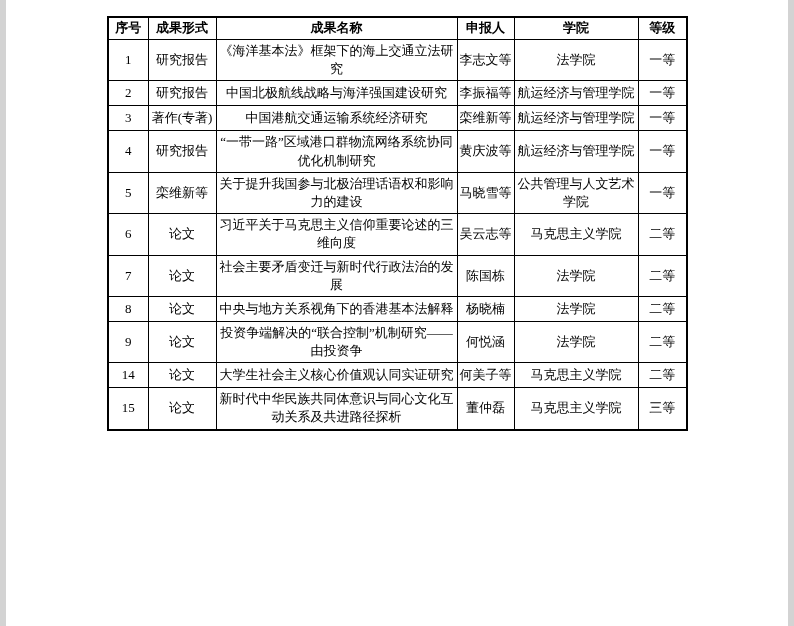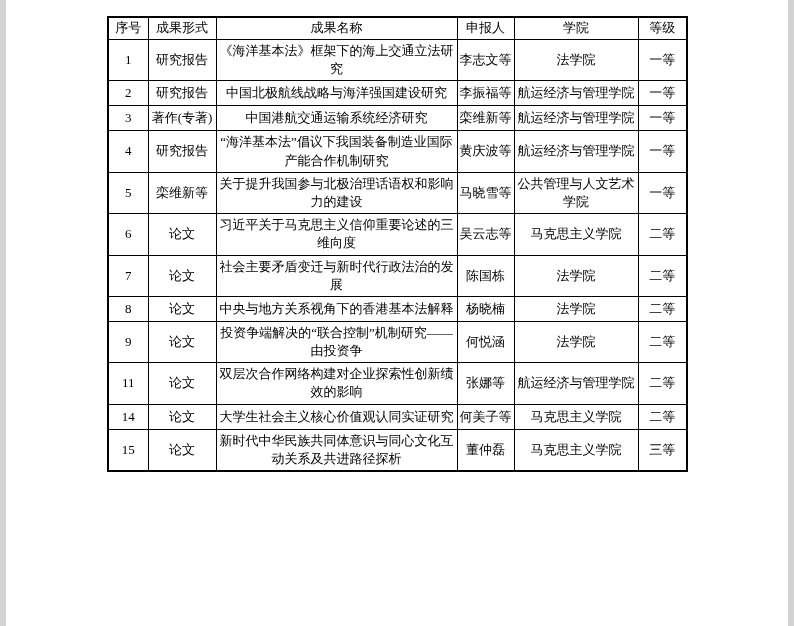--- a/index.html
+++ b/index.html
@@ -37,21 +37,21 @@
     text-align: center;
     vertical-align: middle;
     font-size: 13px;
     line-height: 1.4;
     color: #000;
     padding: 2px 3px;
     word-break: break-all;
     overflow: hidden;
   }
   table.awards th {
-    font-weight: normal;
+    font-weight: bold;
     height: 19px;
     padding: 1px 0;
   }
   table.awards td {
     height: 20px;
   }
   
   table.awards td.col-form,
   table.awards td.col-applicant,
   table.awards td.col-grade,
@@ -110,21 +110,21 @@
           <td class="col-index">3</td>
           <td class="col-form">著作(专著)</td>
           <td class="col-title">中国港航交通运输系统经济研究</td>
           <td class="col-applicant">栾维新等</td>
           <td class="col-college">航运经济与管理学院</td>
           <td class="col-grade">一等</td>
         </tr>
         <tr>
           <td class="col-index">4</td>
           <td class="col-form">研究报告</td>
-          <td class="col-title">“海洋基本法”倡议下我国装备制造业国际产能合作机制研究</td>
+          <td class="col-title">“一带一路”区域港口群物流网络系统协同优化机制研究</td>
           <td class="col-applicant">黄庆波等</td>
           <td class="col-college">航运经济与管理学院</td>
           <td class="col-grade">一等</td>
         </tr>
         <tr>
           <td class="col-index">5</td>
           <td class="col-form">栾维新等</td>
           <td class="col-title">关于提升我国参与北极治理话语权和影响力的建设</td>
           <td class="col-applicant">马晓雪等</td>
           <td class="col-college">公共管理与人文艺术学院</td>
@@ -156,28 +156,20 @@
         </tr>
         <tr>
           <td class="col-index">9</td>
           <td class="col-form">论文</td>
           <td class="col-title">投资争端解决的“联合控制”机制研究——由投资争</td>
           <td class="col-applicant">何悦涵</td>
           <td class="col-college">法学院</td>
           <td class="col-grade">二等</td>
         </tr>
         <tr>
-          <td class="col-index">11</td>
-          <td class="col-form">论文</td>
-          <td class="col-title">双层次合作网络构建对企业探索性创新绩效的影响</td>
-          <td class="col-applicant">张娜等</td>
-          <td class="col-college">航运经济与管理学院</td>
-          <td class="col-grade">二等</td>
-        </tr>
-        <tr>
           <td class="col-index">14</td>
           <td class="col-form">论文</td>
           <td class="col-title">大学生社会主义核心价值观认同实证研究</td>
           <td class="col-applicant">何美子等</td>
           <td class="col-college">马克思主义学院</td>
           <td class="col-grade">二等</td>
         </tr>
         <tr>
           <td class="col-index">15</td>
           <td class="col-form">论文</td>

